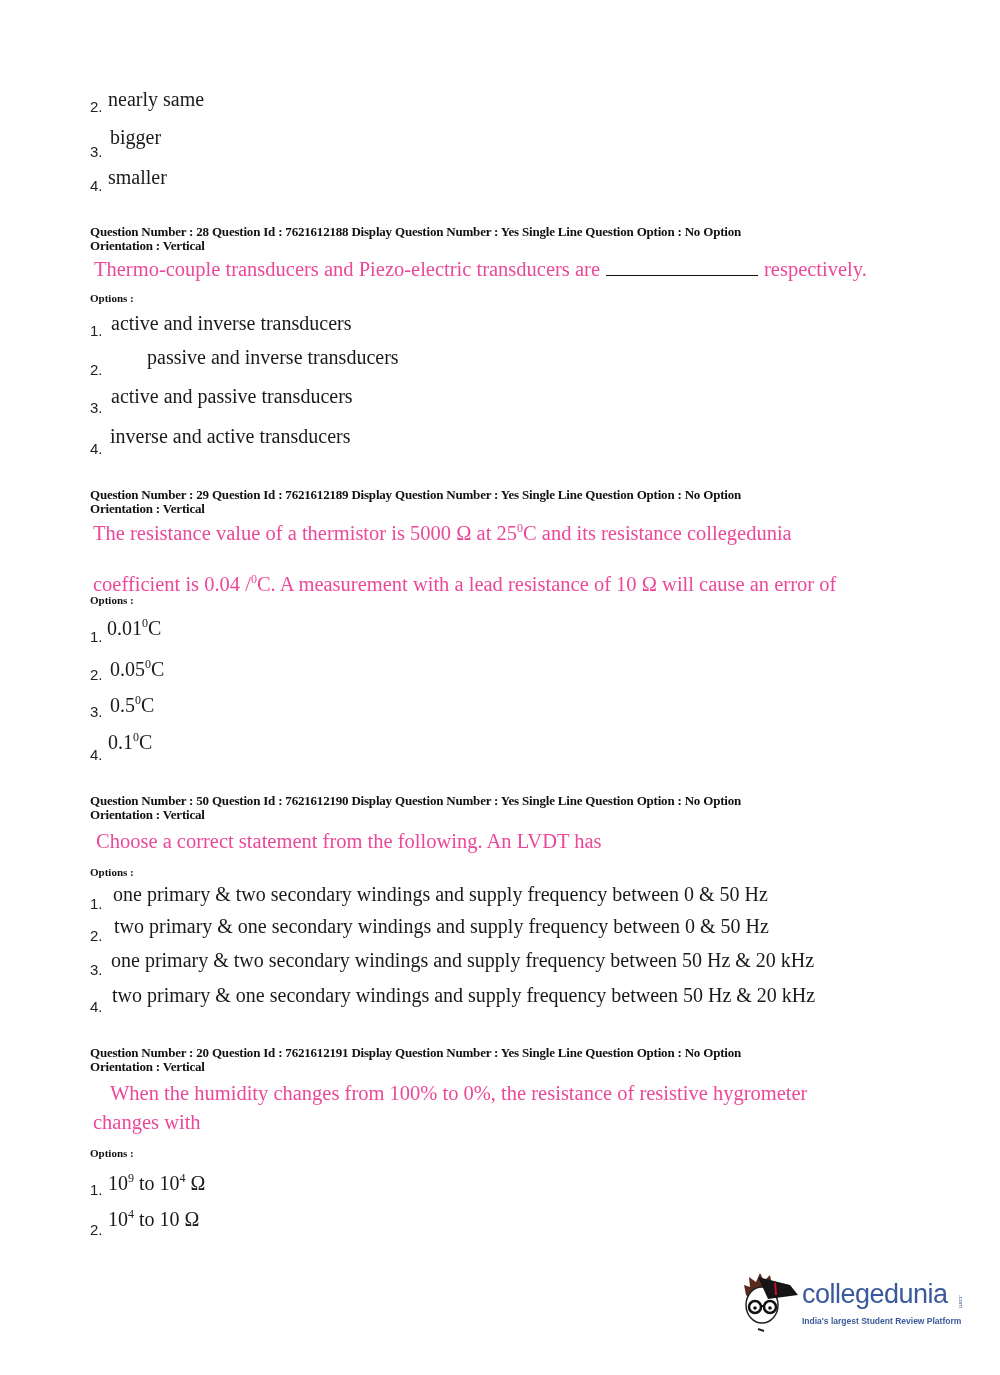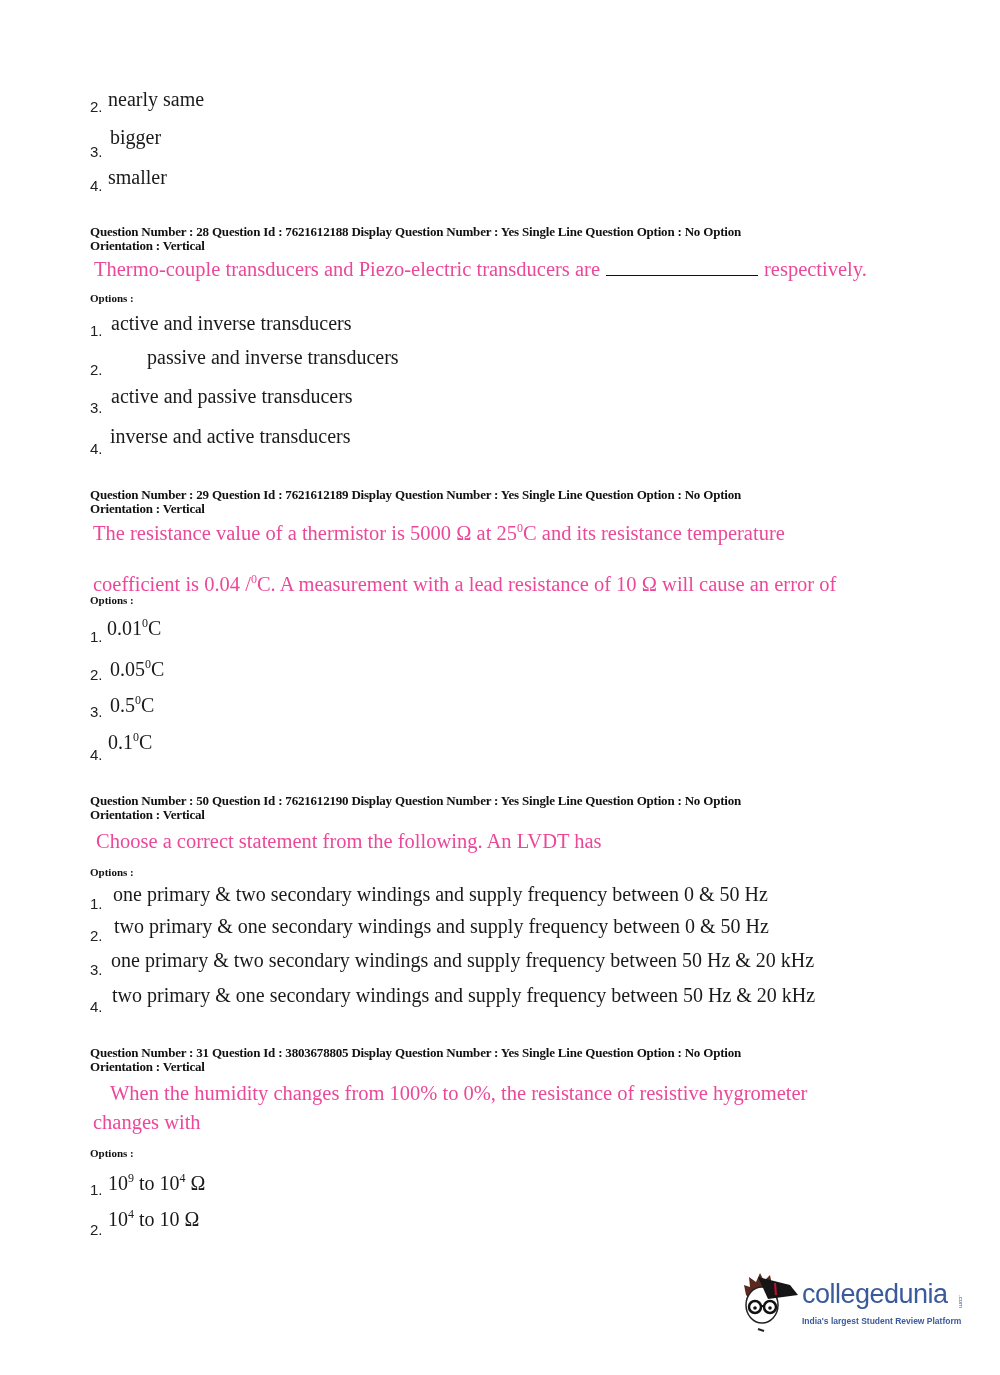--- a/index.html
+++ b/index.html
@@ -44,21 +44,21 @@
   <span class="num" style="left:90px;top:399px;">3.</span>
   <span class="opt" style="left:111px;top:385px;">active  and  passive transducers</span>
   <span class="num" style="left:90px;top:440px;">4.</span>
   <span class="opt" style="left:110px;top:425px;">inverse  and active  transducers</span>
 </div>
 
 <div>
   <div class="meta" style="top:488px;">Question Number : 29  Question Id : 7621612189  Display Question Number : Yes  Single Line Question Option : No  Option</div>
   <div class="meta" style="top:502px;">Orientation : Vertical</div>
   <div class="qtext" style="left:93px;top:522px;">
-    <span>The resistance value of a thermistor is 5000 Ω at 25</span><sup>0</sup><span>C and its resistance temperature</span>
+    <span>The resistance value of a thermistor is 5000 Ω at 25</span><sup>0</sup><span>C and its resistance collegedunia</span>
   </div>
   <div class="qtext" style="left:93px;top:573px;">
     <span>coefficient is 0.04 /</span><sup>0</sup><span>C. A measurement with a lead resistance of 10 Ω will cause an error of</span>
   </div>
   <div class="optlabel" style="top:594px;">Options :</div>
 
   <span class="num" style="left:90px;top:628px;">1.</span>
   <span class="opt" style="left:107px;top:617px;"><span>0.01</span><sup>0</sup><span>C</span></span>
   <span class="num" style="left:90px;top:666px;">2.</span>
   <span class="opt" style="left:110px;top:658px;"><span>0.05</span><sup>0</sup><span>C</span></span>
@@ -78,21 +78,21 @@
   <span class="opt" style="left:113px;top:883px;">one primary &amp; two secondary windings and supply frequency between 0 &amp; 50 Hz</span>
   <span class="num" style="left:90px;top:927px;">2.</span>
   <span class="opt" style="left:114px;top:915px;">two primary &amp; one secondary windings and supply frequency between 0 &amp; 50 Hz</span>
   <span class="num" style="left:90px;top:961px;">3.</span>
   <span class="opt" style="left:111px;top:949px;">one primary &amp; two secondary windings and supply frequency between 50 Hz &amp; 20 kHz</span>
   <span class="num" style="left:90px;top:998px;">4.</span>
   <span class="opt" style="left:112px;top:984px;">two primary &amp; one secondary windings and supply frequency between 50 Hz &amp; 20 kHz</span>
 </div>
 
 <div>
-  <div class="meta" style="top:1046px;">Question Number : 31  Question Id : 3803678805  Display Question Number : Yes  Single Line Question Option : No  Option</div>
+  <div class="meta" style="top:1046px;">Question Number : 20  Question Id : 7621612191  Display Question Number : Yes  Single Line Question Option : No  Option</div>
   <div class="meta" style="top:1060px;">Orientation : Vertical</div>
   <div class="qtext" style="left:110px;top:1082px;">When the humidity changes from 100% to 0%, the resistance of resistive hygrometer</div>
   <div class="qtext" style="left:93px;top:1111px;">changes with</div>
   <div class="optlabel" style="top:1147px;">Options :</div>
 
   <span class="num" style="left:90px;top:1181px;">1.</span>
   <span class="opt" style="left:108px;top:1172px;"><span>10</span><sup>9</sup><span> to 10</span><sup>4</sup><span> Ω</span></span>
   <span class="num" style="left:90px;top:1221px;">2.</span>
   <span class="opt" style="left:108px;top:1208px;"><span>10</span><sup>4</sup><span> to 10 Ω</span></span>
 </div>

